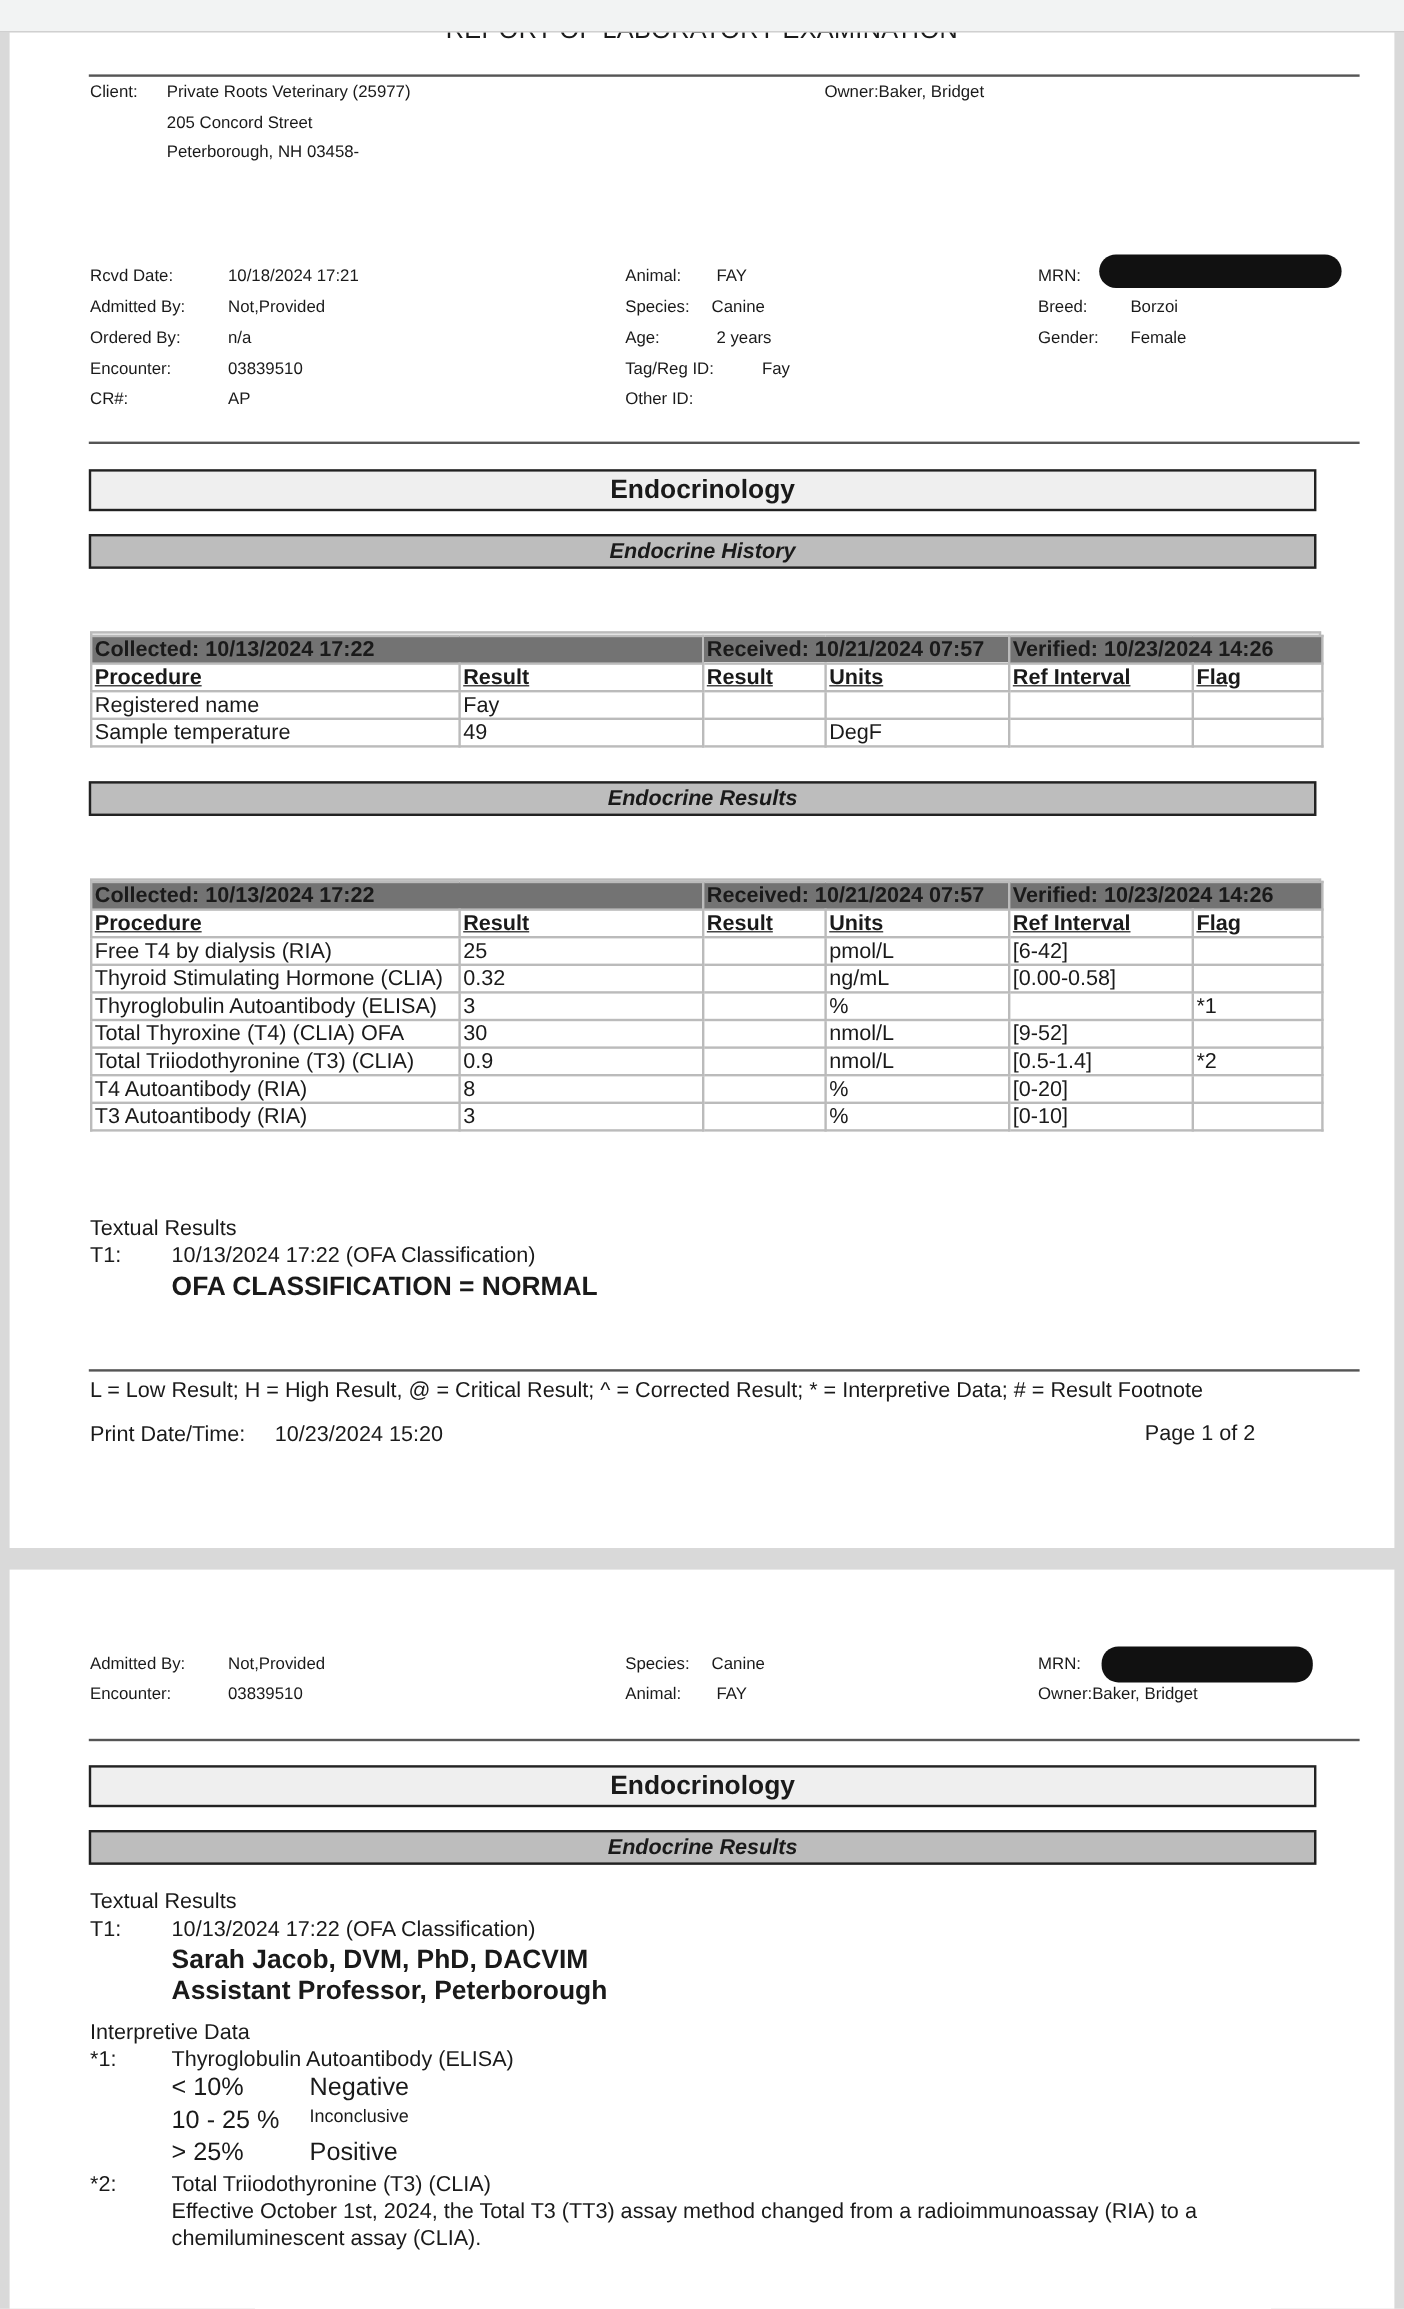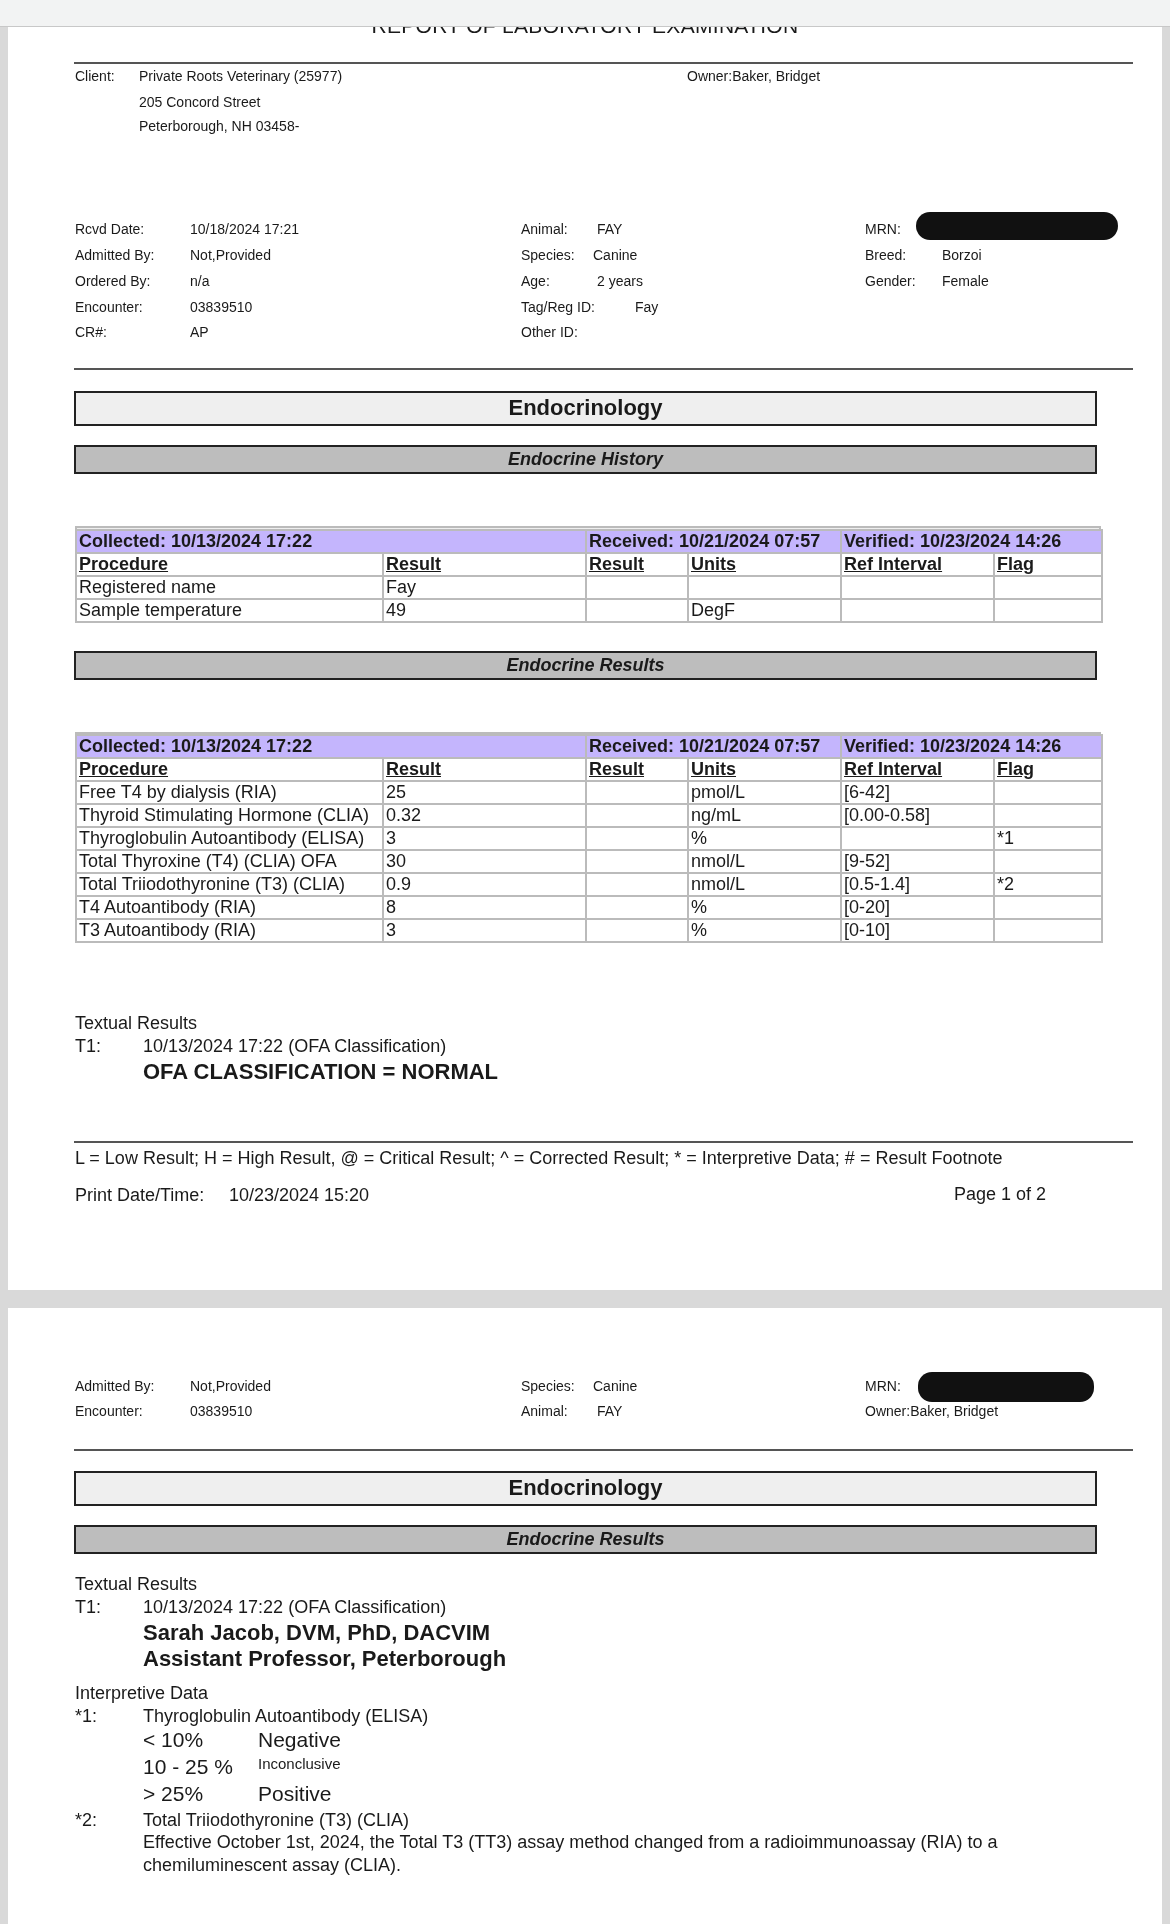--- a/index.html
+++ b/index.html
@@ -12,21 +12,21 @@
   .abs { position: absolute; white-space: nowrap; }
   .t18 { font-size: 14px; }
   .title { font-size: 21px; letter-spacing: 0.3px; left: 0; width: 1154px; text-align: center; top: 14px; }
   .hr { position: absolute; left: 66px; width: 1059px; height: 2px; background: #555; }
   .secbox { position: absolute; left: 66px; width: 1023px; border: 2px solid #222; text-align: center; font-weight: bold; }
   .sec-light { background: #efefef; height: 35px; font-size: 22px; line-height: 30px; }
   .sec-gray { background: #bdbdbd; height: 29px; font-size: 18px; line-height: 25px; font-style: italic; }
   .acc { position: absolute; left: 67px; width: 1026px; height: 25px; background: #efefef; border: 2px solid #bbb; font-weight: bold; font-size: 15px; line-height: 21px; padding-left: 2px; margin-top: 33px; }
   table.lab { position: absolute; left: 67px; width: 1026px; border-collapse: collapse; font-size: 18px; table-layout: fixed; }
   table.lab td { border: 2px solid #bbb; padding: 0 2px; line-height: 21px; vertical-align: top; }
-  table.lab tr.coll td { background: #c4b5fd; font-weight: bold; }
+  table.lab tr.coll td { background: #737373; font-weight: bold; }
   table.lab tr.hdr td { font-weight: bold; text-decoration: underline; }
   .txt { font-size: 18px; }
   .big { font-size: 22px; font-weight: bold; }
   .redact { position: absolute; background: #111; border-radius: 14px; }
 </style>
 </head>
 <body>
 
 <div class="topbar"></div>
 

